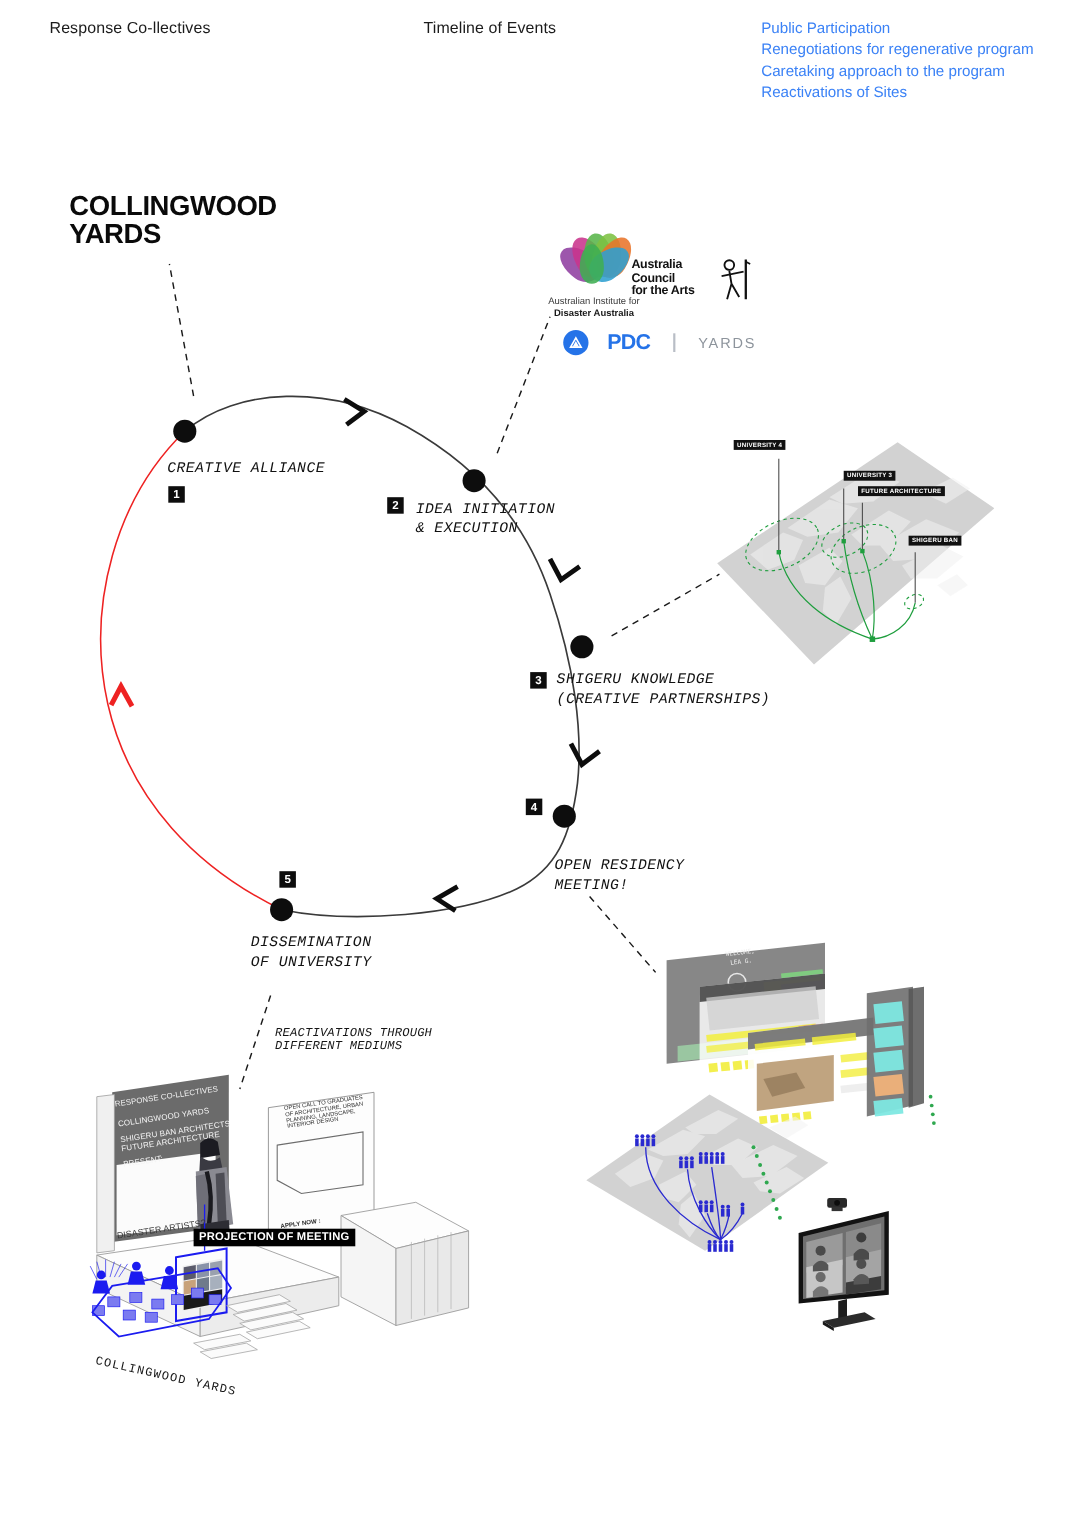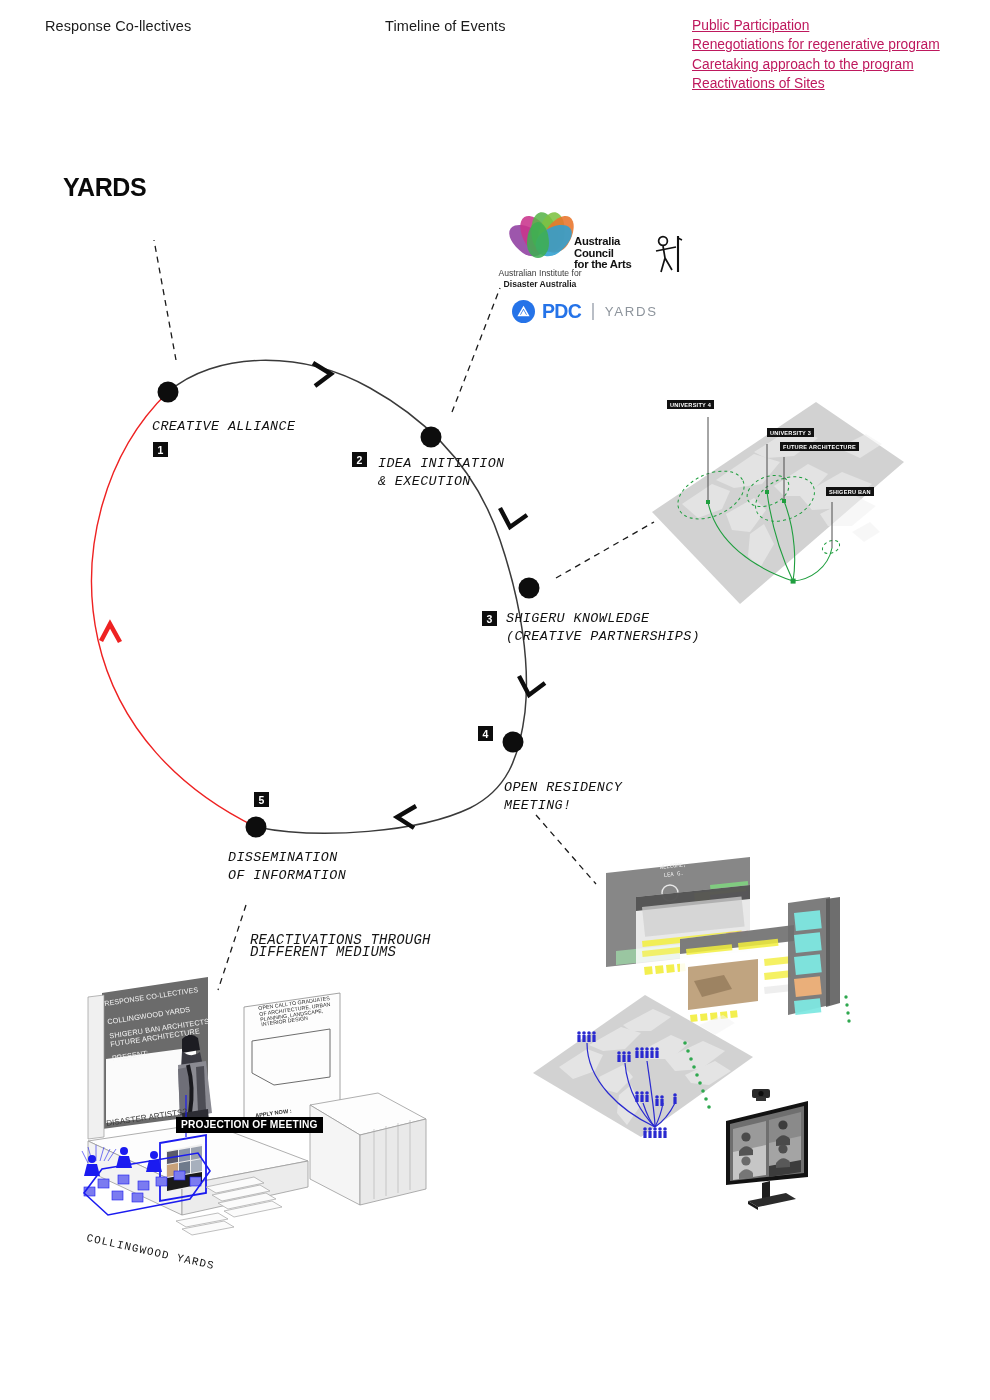--- a/index.html
+++ b/index.html
@@ -9,55 +9,55 @@
     font-family:"Liberation Sans", sans-serif; color:#000;
   }
   .abs { position:absolute; }
 
   
   #header-row { position:absolute; left:0; top:0; width:990px; height:110px; }
   .hdr-text { font-family:"Liberation Sans", sans-serif; font-size:14.5px; color:#1b1b1b; letter-spacing:.1px; white-space:nowrap; }
   #hdr-left { left:45px; top:18px; }
   #hdr-mid  { left:385px; top:18px; }
   #hdr-right { left:692px; top:16px; }
-  #hdr-right div { font-size:13.8px; line-height:19.3px; color:#be185d; white-space:nowrap;text-decoration:underline; }
+  #hdr-right div { font-size:13.8px; line-height:19.3px; color:#3b82f6; white-space:nowrap; }
 
   
   #brand-title { left:63px; top:174px; width:260px; }
   #brand-title .l1, #brand-title .l2 {
     font-family:"Liberation Sans", sans-serif; font-weight:bold;
     font-size:25px; letter-spacing:-0.4px; color:#0a0a0a; line-height:26px;
   }
   #brand-title .l2 { padding-right:38px; }
 
   
   #logo-block { left:446px; top:212px; width:240px; height:118px; }
   #aidr-logo { position:absolute; left:30px; top:0; width:128px; text-align:center; }
   .petals { position:relative; width:62px; height:52px; margin:0 auto 4px; }
   .petal { position:absolute; width:26px; height:40px; border-radius:50% 50% 50% 50%/60% 60% 40% 40%; opacity:.88; }
   .aidr-cap { font-size:8.6px; line-height:10.6px; color:#3b3b3b; }
   .aidr-cap b { color:#1a1a1a; }
   #acfa-logo { position:absolute; left:128px; top:24px; width:106px; }
   #acfa-logo .t { font-family:"Liberation Sans",sans-serif; font-weight:bold; font-size:11.3px; line-height:11.6px; color:#111; letter-spacing:-.25px; }
   #acfa-figure { position:absolute; right:-4px; top:-2px; width:30px; height:40px; }
-  #pdc-logo { position:absolute; left:66px; top:88px; display:flex; align-items:center; gap:7px; }
+  #pdc-logo { position:absolute; left:66px; top:88px; display:flex; align-items:center; gap:17px; }
   #pdc-logo .mark { width:23px; height:23px; border-radius:50%; display:flex; align-items:center; justify-content:center; }
   #pdc-logo .pdc-t { font-weight:bold; font-size:19.5px; letter-spacing:-.7px; }
   #pdc-logo .bar { width:1.6px; height:17px; background:#b9bec6; margin:0 4px; }
   #pdc-logo .gl { font-size:13.2px; letter-spacing:1.7px; color:#8d949c; }
 
   
   #cycle-svg { left:0; top:0; }
   .step-label { position:absolute; font-family:"Liberation Mono", monospace; font-style:italic;
     font-size:13.4px; line-height:17.6px; color:#111; letter-spacing:.4px; white-space:nowrap; }
   .step-badge { position:absolute; width:15px; height:15px; background:#0d0d0d; color:#fff;
     font-family:"Liberation Sans",sans-serif; font-style:normal; font-weight:bold; font-size:10.5px;
     display:flex; align-items:center; justify-content:center; }
   #note-react { position:absolute; left:250px; top:934px; font-family:"Liberation Mono",monospace;
-    font-style:italic; font-size:14px; line-height:12.4px; color:#151515; letter-spacing:.2px; white-space:nowrap; }
+    font-style:italic; font-size:11px; line-height:12.4px; color:#151515; letter-spacing:.2px; white-space:nowrap; }
 
   
   #know-map { left:604px; top:392px; width:300px; height:230px; }
   .map-tag { position:absolute; background:#111; color:#fff; font-family:"Liberation Sans",sans-serif;
     font-weight:bold; font-size:5.6px; letter-spacing:.25px; padding:1.6px 3px 1.8px; white-space:nowrap; }
 
   
   #screens { left:598px; top:855px; width:262px; height:175px; }
 
   
@@ -86,20 +86,21 @@
   <div class="abs hdr-text" id="hdr-mid">Timeline of Events</div>
   <div class="abs" id="hdr-right">
     <div>Public Participation</div>
     <div>Renegotiations for regenerative program</div>
     <div>Caretaking approach to the program</div>
     <div>Reactivations of Sites</div>
   </div>
 </div>
 
 <div class="abs" id="brand-title">
+  <div class="l1">COLLINGWOOD</div>
   <div class="l2">YARDS</div>
 </div>
 
 <div class="abs" id="logo-block">
 
   <div id="aidr-logo">
     <div class="petals">
       <div class="petal" style="left:5px;  top:8px;  background:#8f3fa0; transform:rotate(-55deg);"></div>
       <div class="petal" style="left:13px; top:2px;  background:#c9348c; transform:rotate(-32deg);"></div>
       <div class="petal" style="left:22px; top:0;    background:#59b54a; transform:rotate(-10deg);"></div>
@@ -185,21 +186,21 @@
 <div class="step-badge" style="left:482px; top:611px;">3</div>
 
 <div class="step-label" style="left:504px; top:760px;margin-top:19px;">
   <div>OPEN RESIDENCY</div>
   <div>MEETING!</div>
 </div>
 <div class="step-badge" style="left:478px; top:726px;">4</div>
 
 <div class="step-label" style="left:228px; top:849px;">
   <div>DISSEMINATION</div>
-  <div>OF INFORMATION</div>
+  <div>OF UNIVERSITY</div>
 </div>
 <div class="step-badge" style="left:254px; top:792px;">5</div>
 
 <div id="note-react">
   <div>REACTIVATIONS THROUGH</div>
   <div>DIFFERENT MEDIUMS</div>
 </div>
 
 <div class="abs" id="know-map">
   <svg width="300" height="230" viewBox="0 0 300 230">

